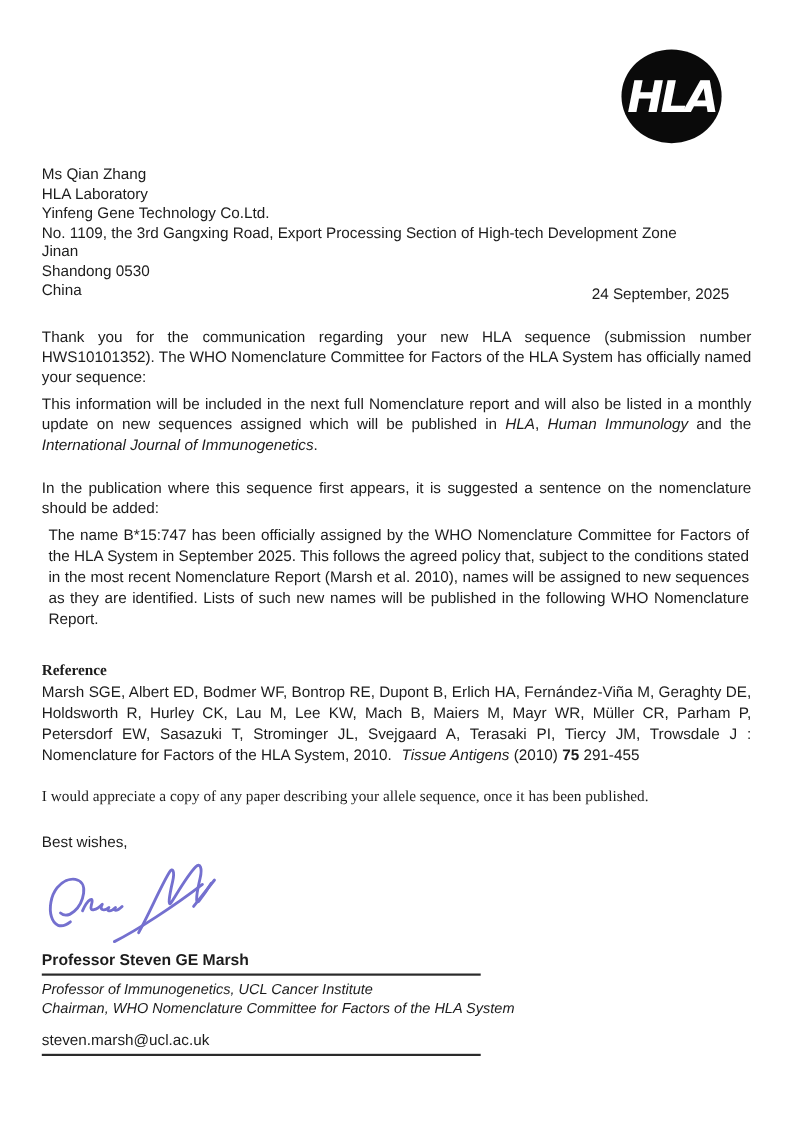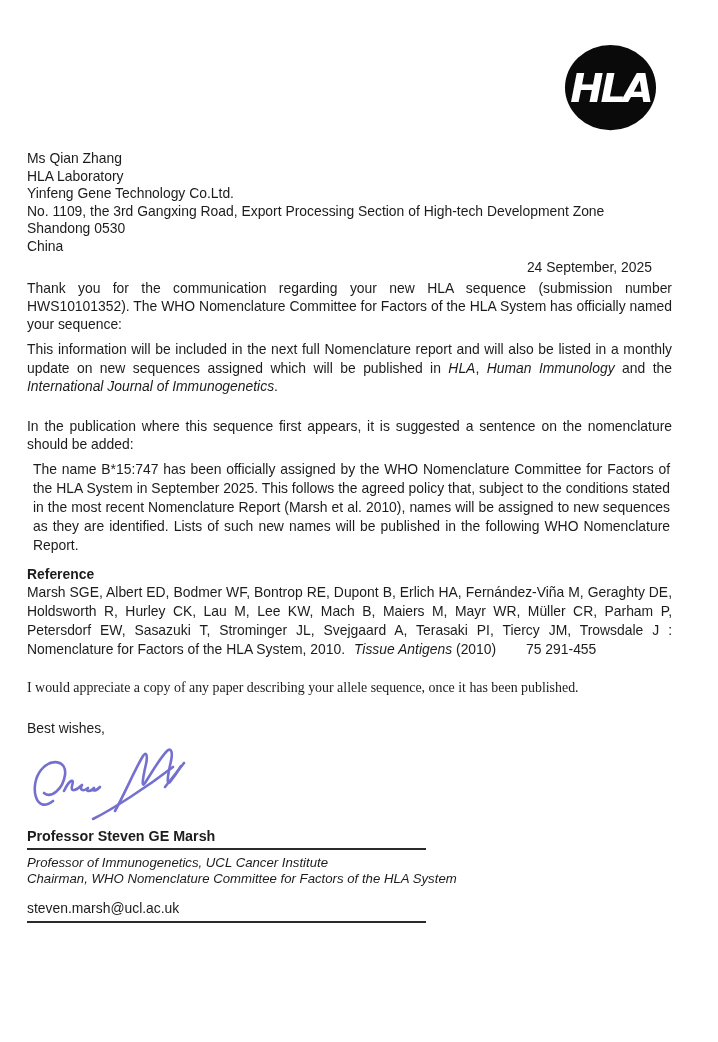--- a/index.html
+++ b/index.html
@@ -12,21 +12,21 @@
     font-family:"Liberation Sans", sans-serif;
     font-size:13.9px;
     line-height:18px;
     overflow:hidden;
   }
   .logo {
     position:absolute; top:42px; left:562px;
     width:97px; height:92px;
   }
   .content {
-    position:absolute; left:27px; top:150px; width:645px;
+    position:absolute; left:38px; top:150px; width:645px;
   }
   .address div { line-height:17.5px; }
   .date {
     position:absolute; top:108px; right:20px;
     white-space:nowrap;
   }
   .salutation { margin-top:28px; }
   .para { text-align:justify; }
   .p-intro { margin-top:24px; }
   .seq-name {
@@ -37,24 +37,24 @@
     letter-spacing:.2px;
   }
   .p-published { margin-top:7px; line-height:18.5px; }
   .p-suggest { margin-top:21px; }
   .quote {
     margin-top:7px;
     padding-left:6px; padding-right:2px;
     text-align:justify;
     line-height:19px;
   }
-  .ref-heading { margin-top:10px; font-weight:bold; }
+  .ref-heading { margin-top:30px; font-weight:bold;font-family:Liberation Serif, serif; }
   .ref { line-height:19px; }
   .ital { font-style:italic; }
-  .bold { font-weight:normal;margin-left:26px; }
+  .bold { font-weight:bold; }
   .ref-journal { margin-left:5px; }
   .p-closing { margin-top:20px;font-family:Liberation Serif, serif; }
   .valediction { margin-top:22px; }
   .signature { margin-top:8px; height:78px; }
   .signer-name { margin-top:4px; font-weight:bold; font-size:14.3px; }
   .rule {
     margin-top:3px; width:399px;
     border-top:2px solid #2a2a2a; height:0;
   }
   .roles { margin-top:5px; font-style:italic; font-size:13.2px; }
@@ -73,20 +73,21 @@
       <text x="50" y="62" text-anchor="middle" font-size="41" font-weight="bold" font-style="italic" letter-spacing="-3" fill="#ffffff" font-family="DejaVu Sans, sans-serif">HLA</text>
     </svg>
   </div>
 
   <div class="content">
     <div class="address">
       <div>Ms Qian Zhang</div>
       <div>HLA Laboratory</div>
       <div>Yinfeng Gene Technology Co.Ltd.</div>
       <div>No. 1109, the 3rd Gangxing Road, Export Processing Section of High-tech Development Zone</div>
+      <div>Jinan</div>
       <div>Shandong 0530</div>
       <div>China</div>
     </div>
 
     <div class="date">24 September, 2025</div>
 
 
     <div class="para p-intro">Thank you for the communication regarding your new HLA sequence (submission number HWS10101352). The WHO Nomenclature Committee for Factors of the HLA System has officially named your sequence:</div>
 
 

